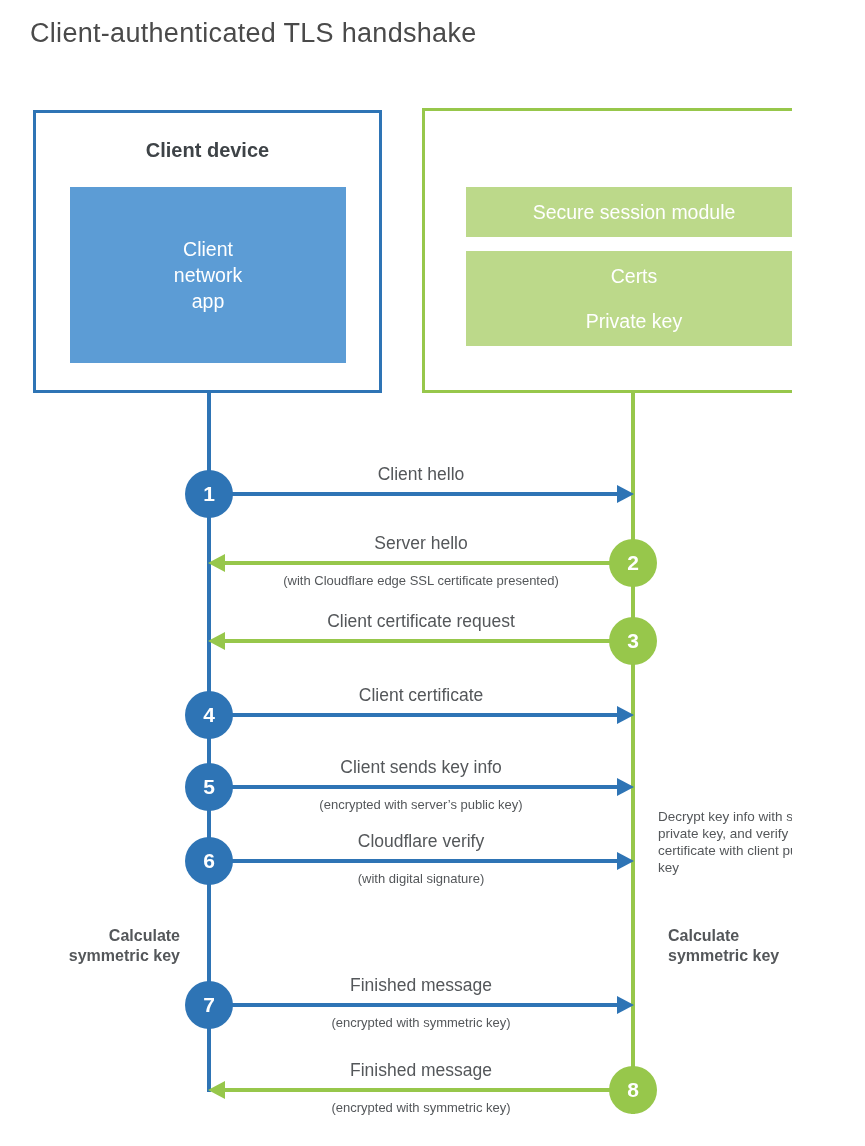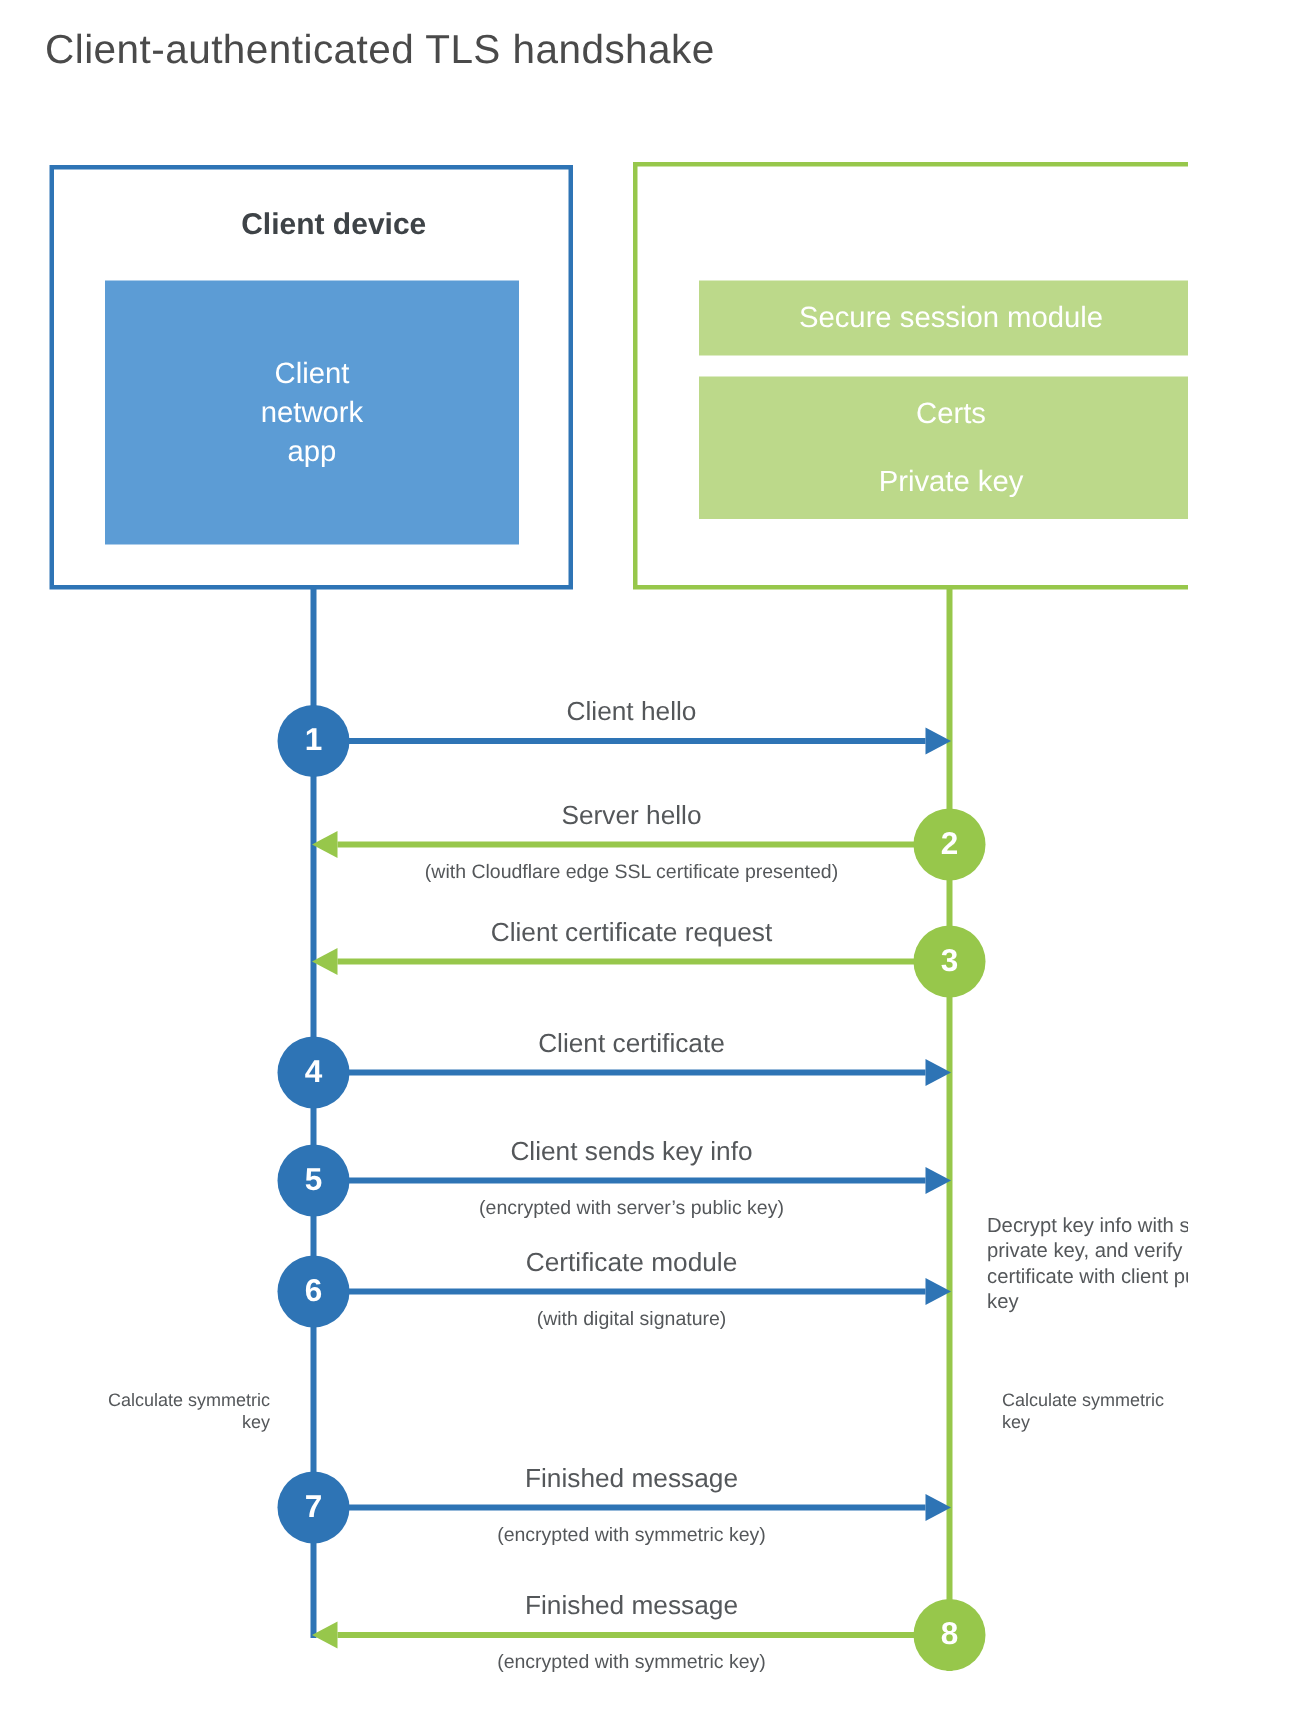--- a/index.html
+++ b/index.html
@@ -16,21 +16,21 @@
   .canvas{position:relative;width:792px;height:1146px;background:#ffffff;overflow:hidden;}
 
   .page-title{position:absolute;left:30px;top:18px;font-size:27px;font-weight:300;
     color:#4A4A4A;letter-spacing:0.3px;}
 
   
   .actor-box{position:absolute;box-sizing:border-box;background:#fff;}
   .client-box{left:33px;top:110px;width:349px;height:283px;border:3px solid var(--blue);}
   .server-box{left:422px;top:108px;width:423px;height:285px;border:3px solid var(--green);}
   .box-title{position:absolute;top:139px;text-align:center;font-weight:bold;font-size:20px;color:var(--heading);}
-  .client-box-title{left:48px;width:349px;}
+  .client-box-title{left:33px;width:349px;}
   .server-box-title{left:422px;width:423px;}
 
   .client-module{position:absolute;left:70px;top:187px;width:276px;height:176px;
     background:var(--blue-fill);color:#fff;font-size:19.5px;line-height:1.35;
     display:flex;align-items:center;justify-content:center;text-align:center;
     padding:0 93px;box-sizing:border-box;}
 
   .server-module{position:absolute;left:466px;width:336px;height:50px;
     background:var(--green-fill);color:#fff;font-size:19.5px;
     display:flex;align-items:center;justify-content:center;text-align:right;}
@@ -62,22 +62,22 @@
   .server .badge{left:609px;background:var(--green);}
 
   .label{position:absolute;left:209px;width:424px;top:calc(var(--y) - 30px);
     text-align:center;font-size:17.5px;color:var(--text);z-index:2;}
   .sub{position:absolute;left:209px;width:424px;top:calc(var(--y) + 10px);
     text-align:center;font-size:13px;color:var(--text);z-index:2;}
 
   
   .note-server{position:absolute;left:658px;top:794px;width:180px;
     font-size:13.5px;line-height:1.26;color:var(--text);margin-top:14px;}
-  .calc-note{position:absolute;top:926px;width:125px;font-size:12px;
-    line-height:1.22;color:var(--text);}
+  .calc-note{position:absolute;top:926px;width:125px;font-size:16px;
+    line-height:1.22;color:var(--text);font-weight:bold;}
   .calc-client{left:55px;text-align:right;}
   .calc-server{left:668px;text-align:left;}
 </style>
 </head>
 <body>
 
 <div class="canvas">
 
   <div class="page-title">Client-authenticated TLS handshake</div>
 
@@ -126,21 +126,21 @@
     <div class="shaft"></div>
     <div class="head"></div>
     <div class="label">Client sends key info</div>
     <div class="sub">(encrypted with server’s public key)</div>
     <div class="badge">5</div>
   </div>
 
   <div class="step s6 right client">
     <div class="shaft"></div>
     <div class="head"></div>
-    <div class="label">Certificate module</div>
+    <div class="label">Cloudflare verify</div>
     <div class="sub">(with digital signature)</div>
     <div class="badge">6</div>
   </div>
 
   <div class="step s7 right client">
     <div class="shaft"></div>
     <div class="head"></div>
     <div class="label">Finished message</div>
     <div class="sub">(encrypted with symmetric key)</div>
     <div class="badge">7</div>

